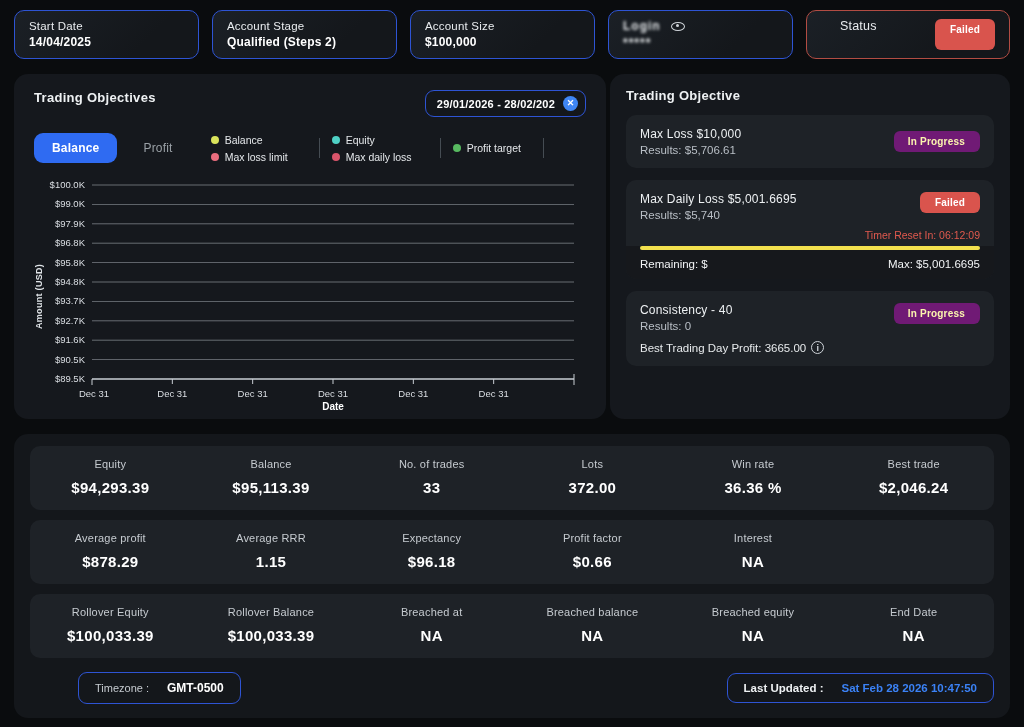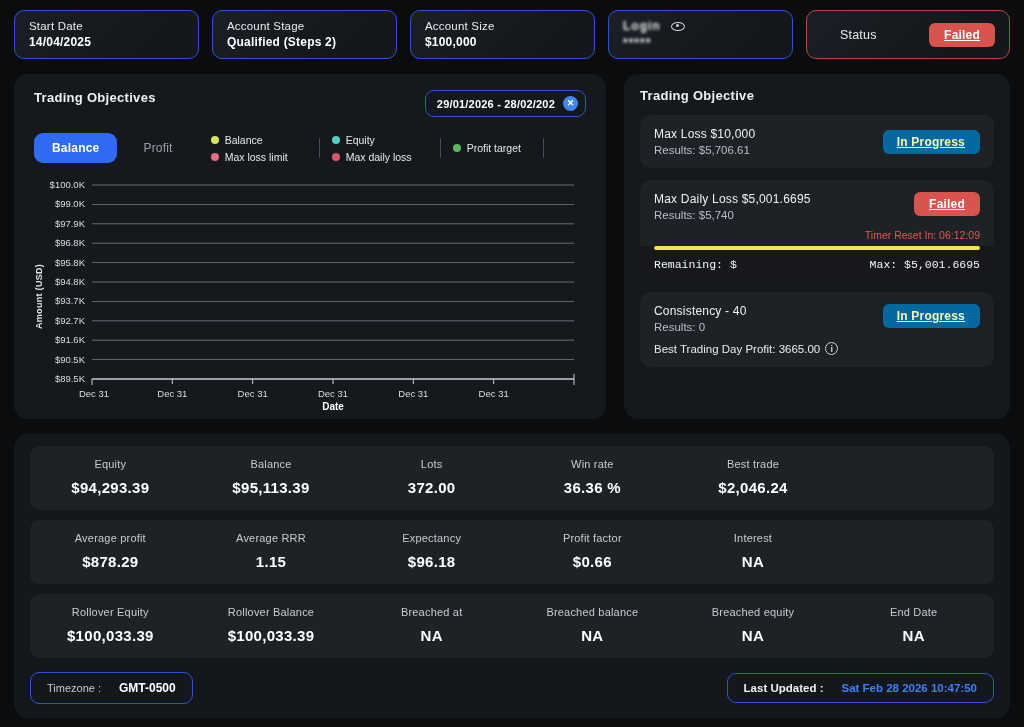--- a/index.html
+++ b/index.html
@@ -12,33 +12,33 @@
   }
   .page { width:1024px; height:727px; padding:10px 14px 14px; display:flex; flex-direction:column; gap:15px; }
 
   
   .top-row { display:flex; gap:13px; height:52px;border-radius:20px; }
   .info-card {
     flex:1; border:1.5px solid #2e54d4; border-radius:10px;
     background:linear-gradient(135deg,#1b2026 0%, #14171b 70%);
     padding:8px 14px; display:flex; flex-direction:column; justify-content:center; gap:3px;
   }
-  .info-card.status { border-color:#b24c43; flex-direction:row; align-items:center; justify-content:space-between;padding-left:33px; }
+  .info-card.status { border-color:#b24c43; flex-direction:row; justify-content:space-between;padding-left:33px; }
   .info-label { font-size:11.5px; color:#e9ecef; letter-spacing:.2px; }
   .info-value { font-size:12px; font-weight:bold; color:#ffffff; letter-spacing:.2px; }
   .masked-value { filter:blur(1.6px); font-weight:bold; font-size:12px; letter-spacing:1px; }
   .login-line { display:flex; align-items:center; gap:10px; }
   .eye-icon { width:14px; height:9px; border:1.3px solid #cfd4d9; border-radius:50%; position:relative; display:inline-block; filter:blur(.4px); }
   .eye-icon::after { content:""; position:absolute; left:4px; top:1.5px; width:3px; height:3px; border-radius:50%; background:#cfd4d9; }
-  .badge { display:inline-block; padding:5px 15px; border-radius:6px; font-size:12px; font-weight:bold; letter-spacing:.2px;text-decoration:underline; }
+  .badge { display:inline-block; padding:5px 15px; border-radius:6px; font-size:10px; font-weight:bold; letter-spacing:.2px; }
   .badge.danger { background:#d9544d; color:#ffffff; }
-  .badge.warn { background:#0369a1; color:#fbf5ae;padding-left:14px; }
+  .badge.warn { background:#701a75; color:#fbf5ae;padding-left:14px; }
 
   
-  .main-row { display:flex; gap:18px; height:345px; }
+  .main-row { display:flex; gap:4px; height:345px; }
   .panel { background:#15181d; border-radius:14px; }
   .chart-panel { width:592px; padding:16px 20px 10px; display:flex; flex-direction:column; }
   .panel-head { display:flex; justify-content:space-between; align-items:flex-start; }
   .panel-title { font-size:13px; font-weight:bold; letter-spacing:.3px; }
   .date-pill { display:flex; align-items:center; gap:8px; border:1.5px solid #2e54d4; border-radius:9px; padding:5px 7px 5px 11px; background:#14171b; }
   .date-pill .dp-text { font-size:11px; font-weight:bold; color:#fff; letter-spacing:.2px; }
   .dp-clear { width:15px; height:15px; border-radius:50%; background:#3f86f4; color:#fff; font-size:9px; line-height:15px; text-align:center; font-weight:bold; cursor:pointer; }
 
   .tabs-legend { display:flex; align-items:center; margin-top:16px; }
   .tab-active { background:#2f6bf2; color:#fff; font-size:12px; font-weight:bold; padding:8px 18px; border-radius:9px; letter-spacing:.2px; }
@@ -57,30 +57,30 @@
   .obj-card { background:#1e2227; border-radius:10px; padding:12px 14px; margin-top:12px; display:flex; justify-content:space-between; }
   .obj-card.column { flex-direction:column; }
   .obj-row { display:flex; justify-content:space-between; align-items:flex-start; }
   .obj-title { font-size:12px; font-weight:normal; letter-spacing:.2px; }
   .obj-results { font-size:11.5px; color:#b9bfc6; margin-top:3px; }
   .obj-extra { font-size:11.5px; color:#e7eaec; margin-top:9px; display:flex; align-items:center; gap:5px; }
   .info-icon { width:13px; height:13px; border:1.2px solid #cfd4d9; border-radius:50%; font-size:9px; line-height:12px; text-align:center; color:#cfd4d9; font-weight:bold; display:inline-block; }
   .timer-text { font-size:10.5px; color:#e0594e; text-align:right; margin-top:8px; }
   .mdl-bottom { background:#16181c; margin:5px -14px -12px; padding:0 14px 9px; border-radius:0 0 10px 10px; }
   .progress-bar { height:4px; border-radius:2px; background:#f3e14e; }
-  .minmax-row { display:flex; justify-content:space-between; margin-top:8px; font-size:11.5px; color:#f2f4f6;font-family:Liberation Mono, monospace; }
+  .minmax-row { display:flex; justify-content:space-between; margin-top:8px; font-size:11.5px; color:#f2f4f6; }
 
   
   .stats-panel { flex:1; background:#14171b; border-radius:14px; padding:12px 16px 14px; display:flex; flex-direction:column; }
   .stat-row { background:#1e2227; border-radius:10px; display:grid; grid-template-columns:repeat(6,1fr); padding:12px 0 14px; margin-bottom:10px; }
   .stat-cell { text-align:center; }
   .stat-label { font-size:11px; color:#c6cbd0; letter-spacing:.2px; }
   .stat-value { font-size:15px; font-weight:bold; color:#ffffff; margin-top:9px; letter-spacing:.3px; }
 
-  .footer-row { display:flex; justify-content:space-between; align-items:center; margin-top:4px; }
+  .footer-row { display:flex; justify-content:space-between; align-items:center; margin-top:4px;margin-left:48px; }
   .footer-pill { display:flex; align-items:center; gap:18px; border:1.5px solid #2e54d4; border-radius:9px; padding:8px 16px; background:#14171b; }
   .fp-label { font-size:11px; color:#c6cbd0; }
   .fp-label.bright { color:#eef1f3; font-weight:bold; font-size:11.5px; }
   .fp-value { font-size:12px; font-weight:bold; color:#ffffff; }
   .fp-value.blue { color:#3b82f6; font-size:11.5px; }
 </style>
 </head>
 <body>
 
 <div class="page">
@@ -249,20 +249,24 @@
     <div class="stat-row">
       <div class="stat-cell">
         <div class="stat-label">Equity</div>
         <div class="stat-value">$94,293.39</div>
       </div>
       <div class="stat-cell">
         <div class="stat-label">Balance</div>
         <div class="stat-value">$95,113.39</div>
       </div>
       <div class="stat-cell">
+        <div class="stat-label">No. of trades</div>
+        <div class="stat-value">33</div>
+      </div>
+      <div class="stat-cell">
         <div class="stat-label">Lots</div>
         <div class="stat-value">372.00</div>
       </div>
       <div class="stat-cell">
         <div class="stat-label">Win rate</div>
         <div class="stat-value">36.36 %</div>
       </div>
       <div class="stat-cell">
         <div class="stat-label">Best trade</div>
         <div class="stat-value">$2,046.24</div>

